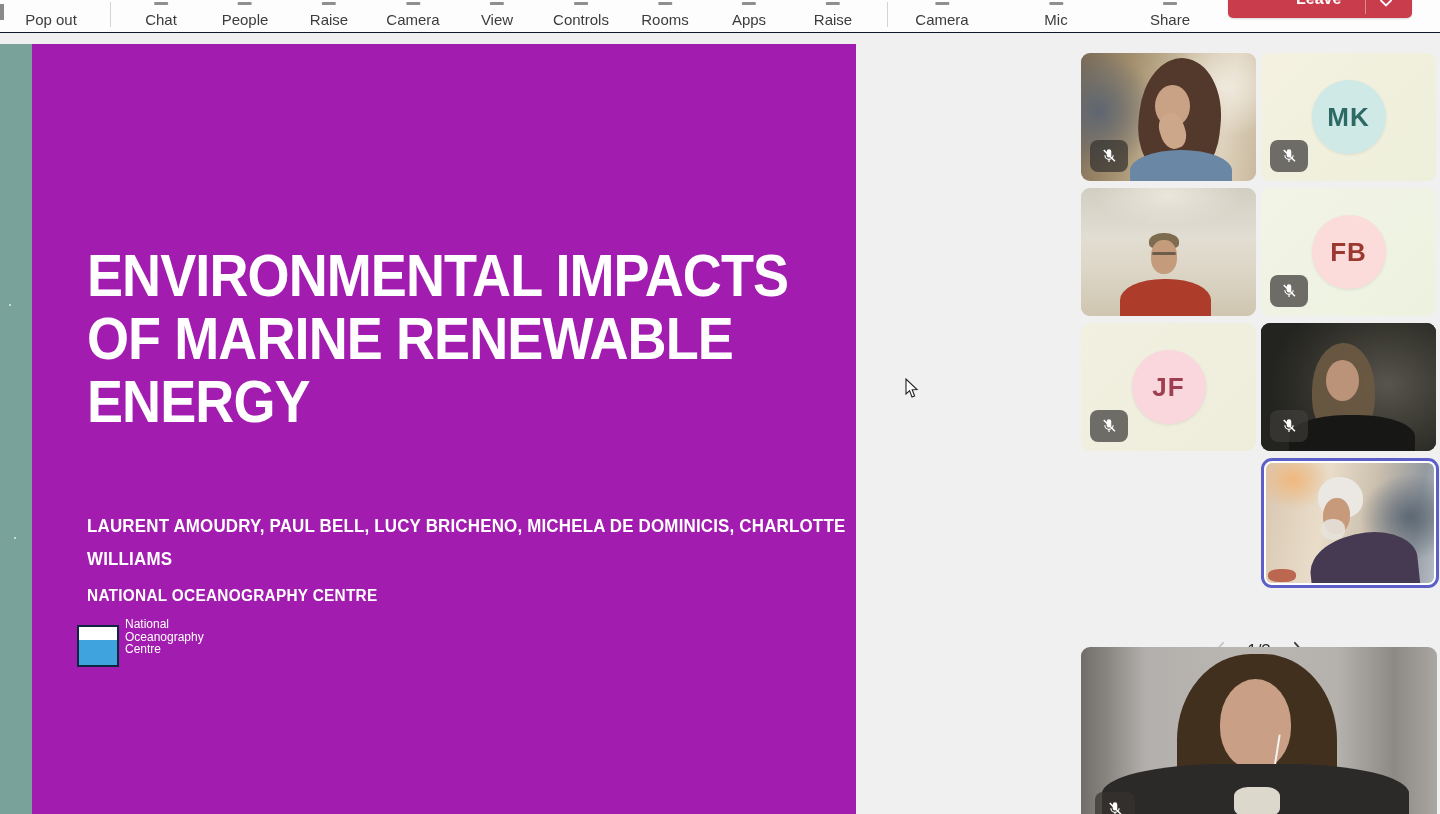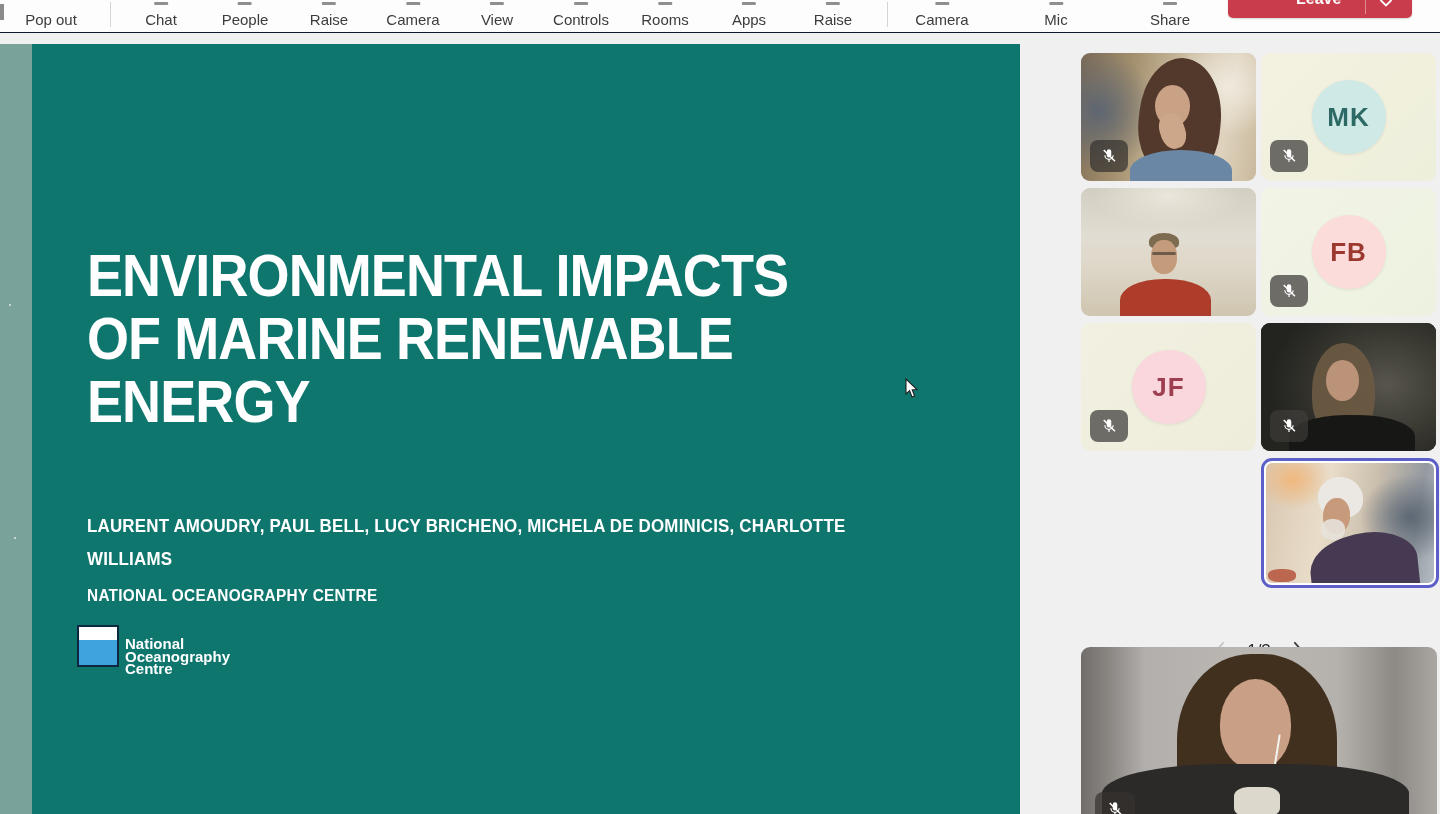--- a/index.html
+++ b/index.html
@@ -21,27 +21,27 @@
   .stage { position:absolute; top:34px; left:0; width:1440px; height:780px; background:#f0f0f0; }
   .wallpaper { position:absolute; top:10px; left:0; width:32px; height:770px;
     background:
       radial-gradient(18% 12% at 40% 24%, rgba(255,255,255,.25), rgba(255,255,255,0) 70%),
       radial-gradient(22% 10% at 55% 62%, rgba(0,0,0,.08), rgba(0,0,0,0) 70%),
       linear-gradient(180deg,#80a8a0 0%, #78a29a 40%, #6f9а91 100%);
     background-color:#78a29a; }
   .wp-dot { position:absolute; width:2px; height:2px; background:#dfe9e6; border-radius:50%; }
 
   
-  .slide { position:absolute; top:10px; left:32px; width:988px; height:770px; background:#0f766e; color:#fff; overflow:hidden; }
+  .slide { position:absolute; top:10px; left:32px; width:824px; height:770px; background:#a21caf; color:#fff; overflow:hidden; }
   .slide-title { position:absolute; left:55px; top:200px; font-size:60px; line-height:63px; font-weight:bold; letter-spacing:-1px; transform:scaleX(.90); transform-origin:left top; white-space:nowrap; }
   .slide-authors { position:absolute; left:55px; top:466px; font-size:18px; line-height:33px; font-weight:bold; letter-spacing:.2px; transform:scaleX(.94); transform-origin:left top; white-space:nowrap; }
   .slide-affil { position:absolute; left:55px; top:543px; font-size:16px; font-weight:bold; letter-spacing:.3px; transform:scaleX(.96); transform-origin:left top; }
   .noc-logo { position:absolute; left:45px; top:581px; width:42px; height:42px; border:2px solid #0e2740; background:#fff; }
   .noc-logo .logo-sea { position:absolute; left:0; bottom:0; width:100%; height:66%; background:#3fa4de; }
-  .noc-text { position:absolute; left:93px; top:594px; font-size:15px; font-weight:bold; line-height:12.5px; color:#fff; }
+  .noc-text { position:absolute; left:93px; top:574px; font-size:12px; font-weight:normal; line-height:12.5px; color:#fff; }
 
   
   .cursor { position:absolute; left:905px; top:344px; z-index:40; }
 
   
   .tile { position:absolute; width:175px; height:128px; border-radius:9px; overflow:hidden; background:#ddd; cursor:pointer; }
   .tile .inner { position:absolute; inset:0; }
   .tile.active { border:3px solid #5b5fc7; background:#fff; padding:2px; overflow:visible; border-radius:11px; }
   .tile.active .inner { position:relative; width:100%; height:100%; border-radius:6px; overflow:hidden; }
 

